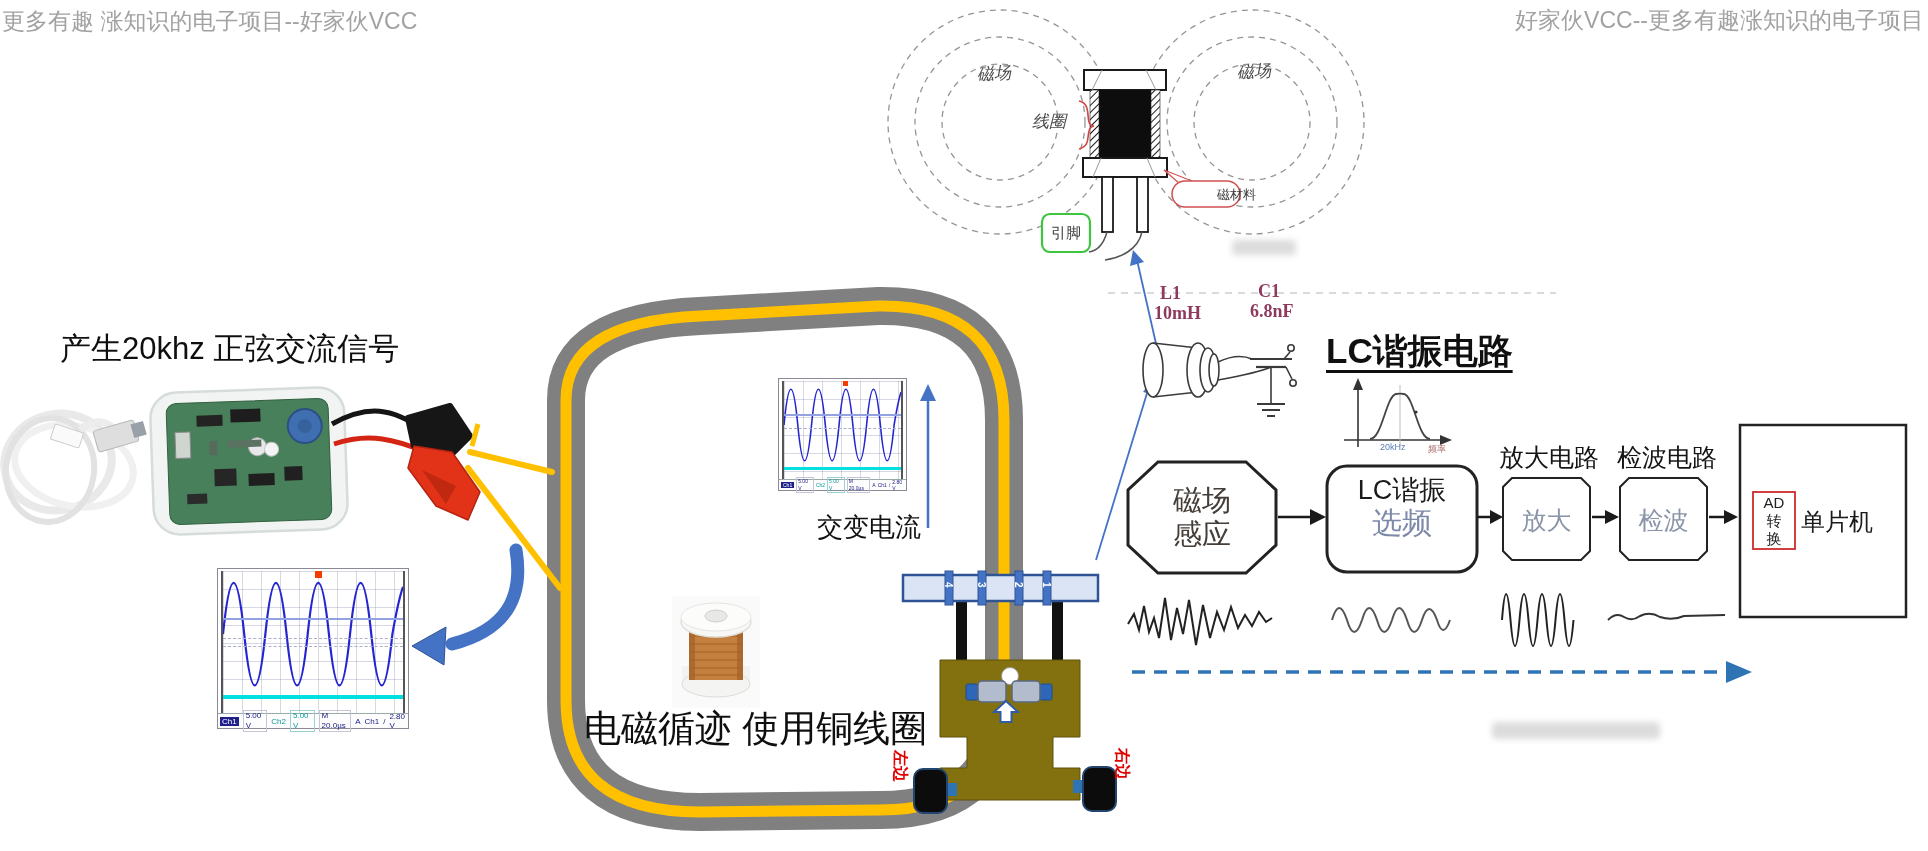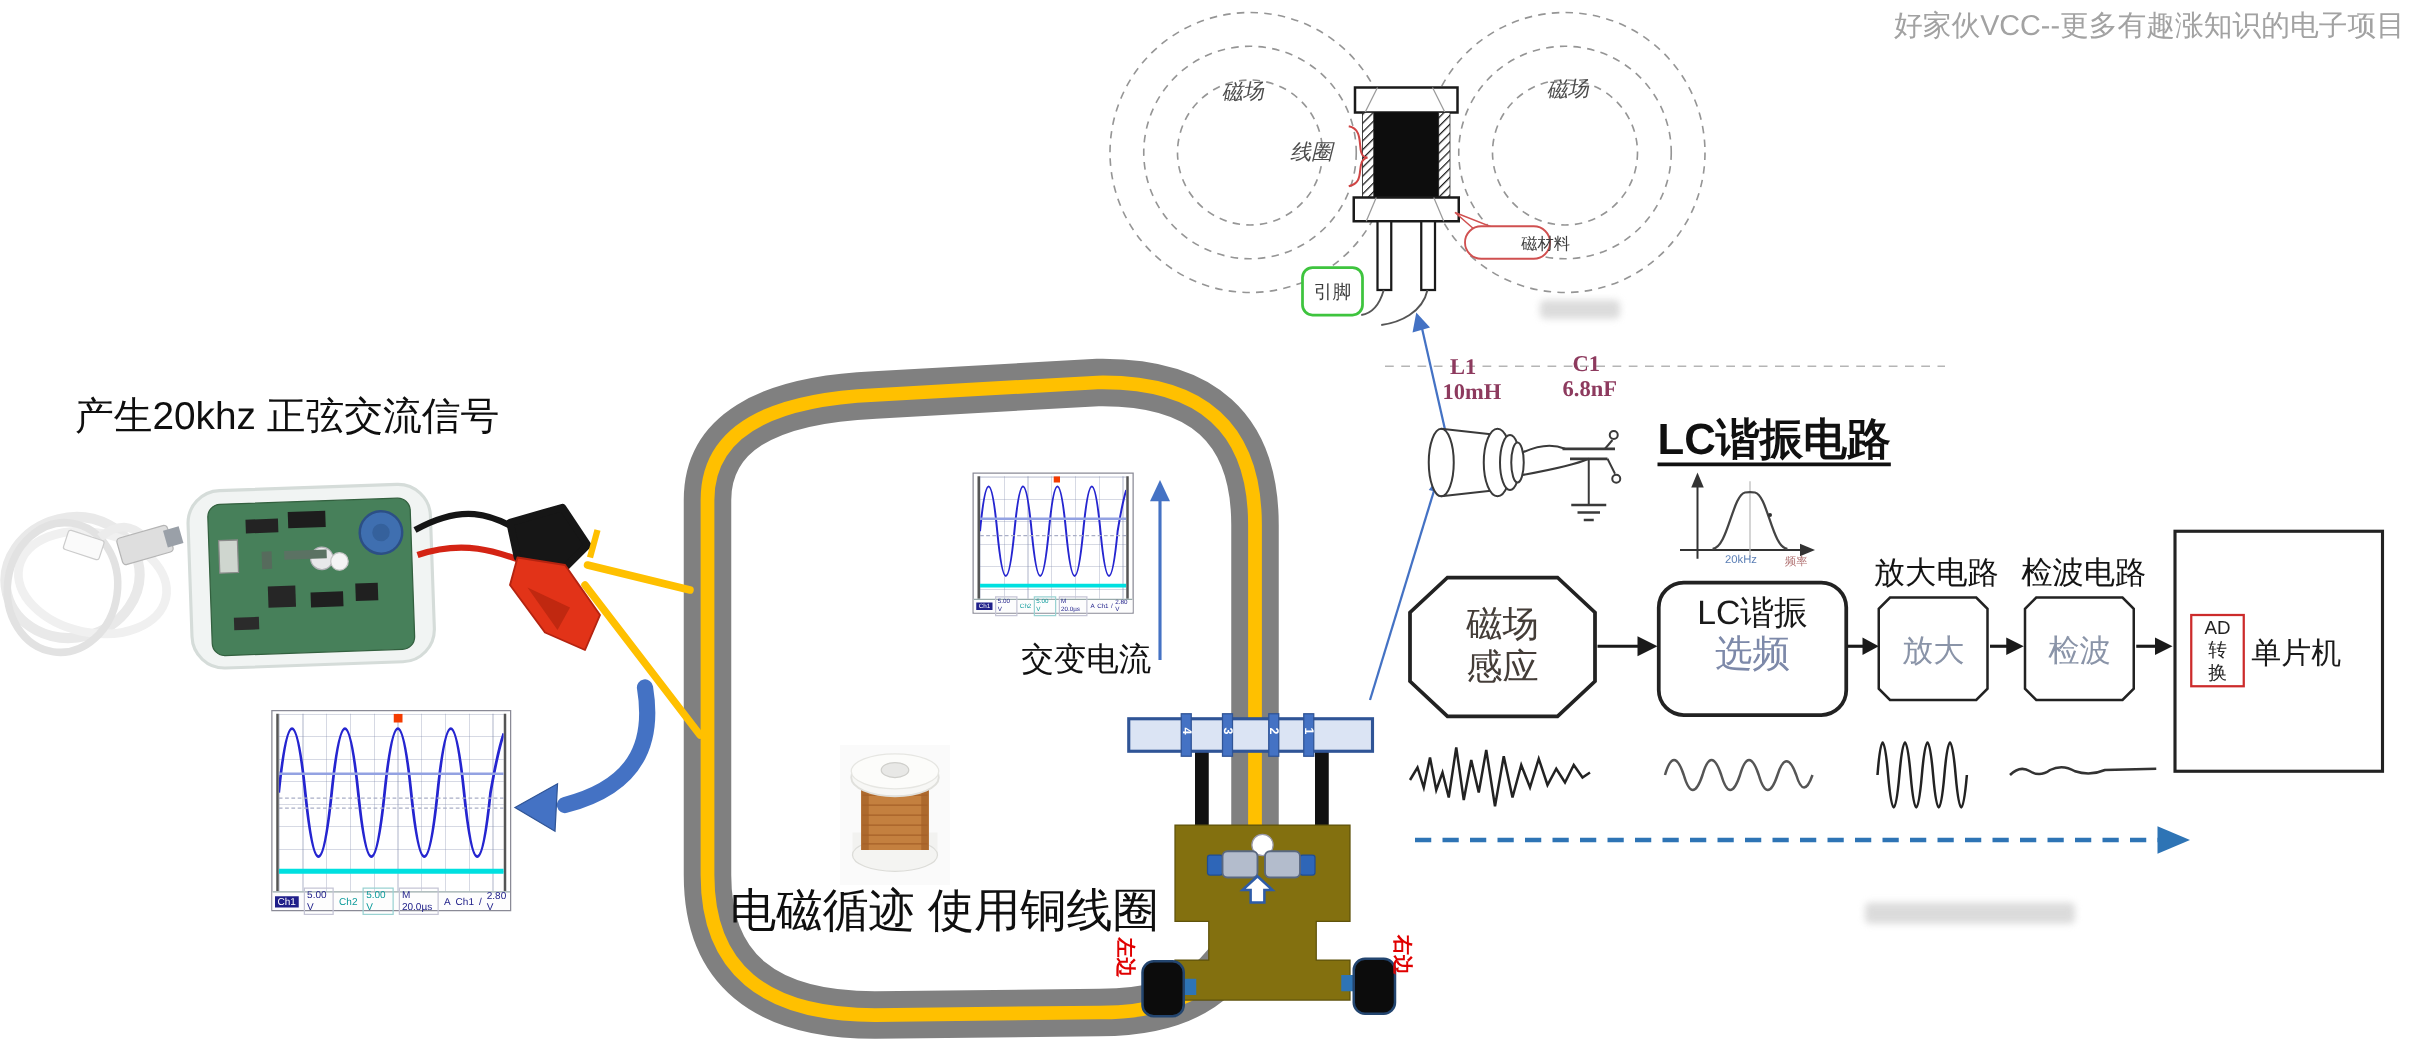--- a/index.html
+++ b/index.html
@@ -257,30 +257,31 @@
       <rect x="978" y="681" width="28" height="21" rx="4" fill="#b3bccc" stroke="#5a6880" stroke-width="1.5"></rect>
       <rect x="1012" y="681" width="28" height="21" rx="4" fill="#b3bccc" stroke="#5a6880" stroke-width="1.5"></rect>
       <polygon points="1006,701 1018,712 1011.5,712 1011.5,722 1000.5,722 1000.5,712 994,712" fill="#ffffff" stroke="#2e5ca8" stroke-width="2"></polygon>
       <rect x="947" y="783" width="10" height="13" fill="#2e74b5"></rect>
       <rect x="1073" y="780" width="10" height="13" fill="#2e74b5"></rect>
       <rect x="914" y="769" width="33" height="44" rx="9" fill="#0c0c0c" stroke="#23456f" stroke-width="2"></rect>
       <rect x="1083" y="767" width="33" height="44" rx="9" fill="#0c0c0c" stroke="#23456f" stroke-width="2"></rect>
     </g>
   </svg>
 
+  <div class="txt wm" style="left:2px;top:6px;">更多有趣 涨知识的电子项目--好家伙VCC</div>
   <div class="txt wm" style="right:4px;top:5px;left:auto;">好家伙VCC--更多有趣涨知识的电子项目</div>
 
   <div class="txt hand" style="left:977px;top:62px;transform:rotate(-3deg);">磁场</div>
   <div class="txt hand" style="left:1237px;top:60px;transform:rotate(-3deg);">磁场</div>
   <div class="txt hand" style="left:1032px;top:110px;">线圈</div>
   <div class="txt" style="left:1180px;top:186px;font-size:13px;color:#3d3d3d;margin-left:37px;">磁材料</div>
   <div class="txt" style="left:1051px;top:224px;font-size:15px;color:#3d3d3d;">引脚</div>
   <div class="blurmark" style="left:1232px;top:240px;width:64px;height:15px;"></div>
 
-  <div class="txt headline" style="left:60px;top:312px;">产生20khz 正弦交流信号</div>
+  <div class="txt headline" style="left:60px;top:328px;">产生20khz 正弦交流信号</div>
 
   <div class="scope" style="left:217px;top:568px;width:190px;height:159px;">
     <div class="scope-screen">
       <svg class="scope-sine" viewBox="0 0 190 144" preserveAspectRatio="none">
         <path d="M0 64 Q11.2 -40 22.4 64 Q33.5 168 44.7 64 Q55.9 -40 67.1 64 Q78.2 168 89.4 64 Q100.6 -40 111.8 64 Q122.9 168 134.1 64 Q145.3 -40 156.5 64 Q167.6 168 178.8 64 Q185 30 190 16" fill="none" stroke="#2525d0" stroke-width="2.2" vector-effect="non-scaling-stroke"></path>
       </svg>
       <div class="scope-hline"></div>
       <div class="scope-dash1"></div>
       <div class="scope-dash2"></div>
       <div class="scope-cyan"></div>

